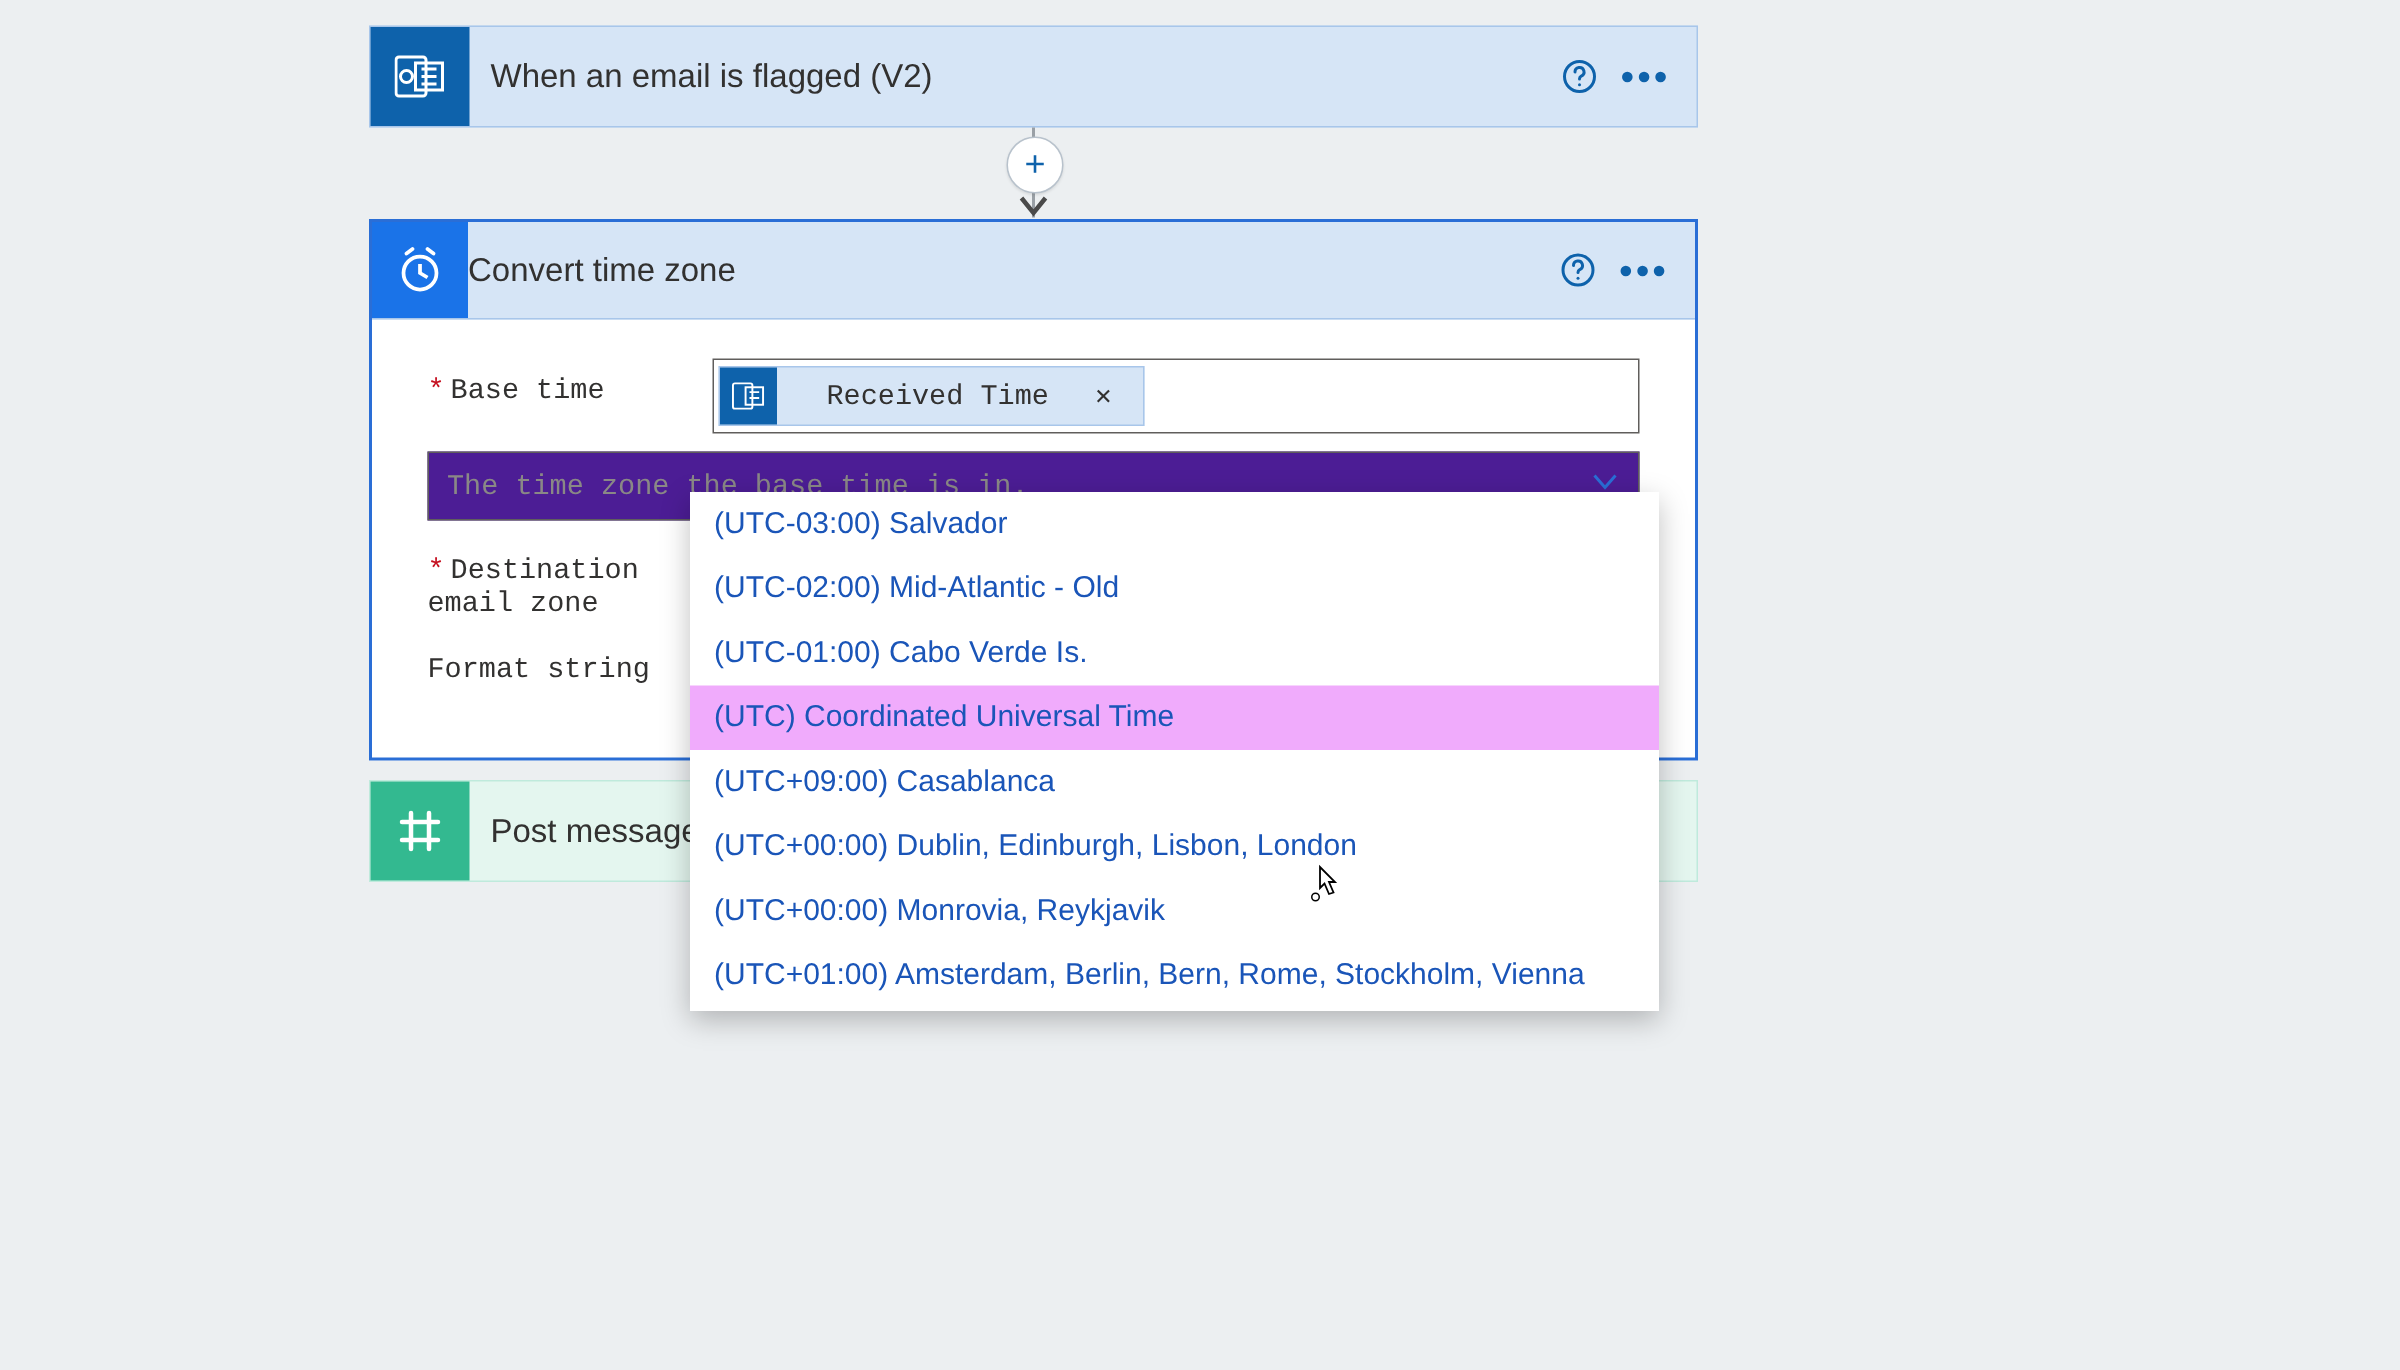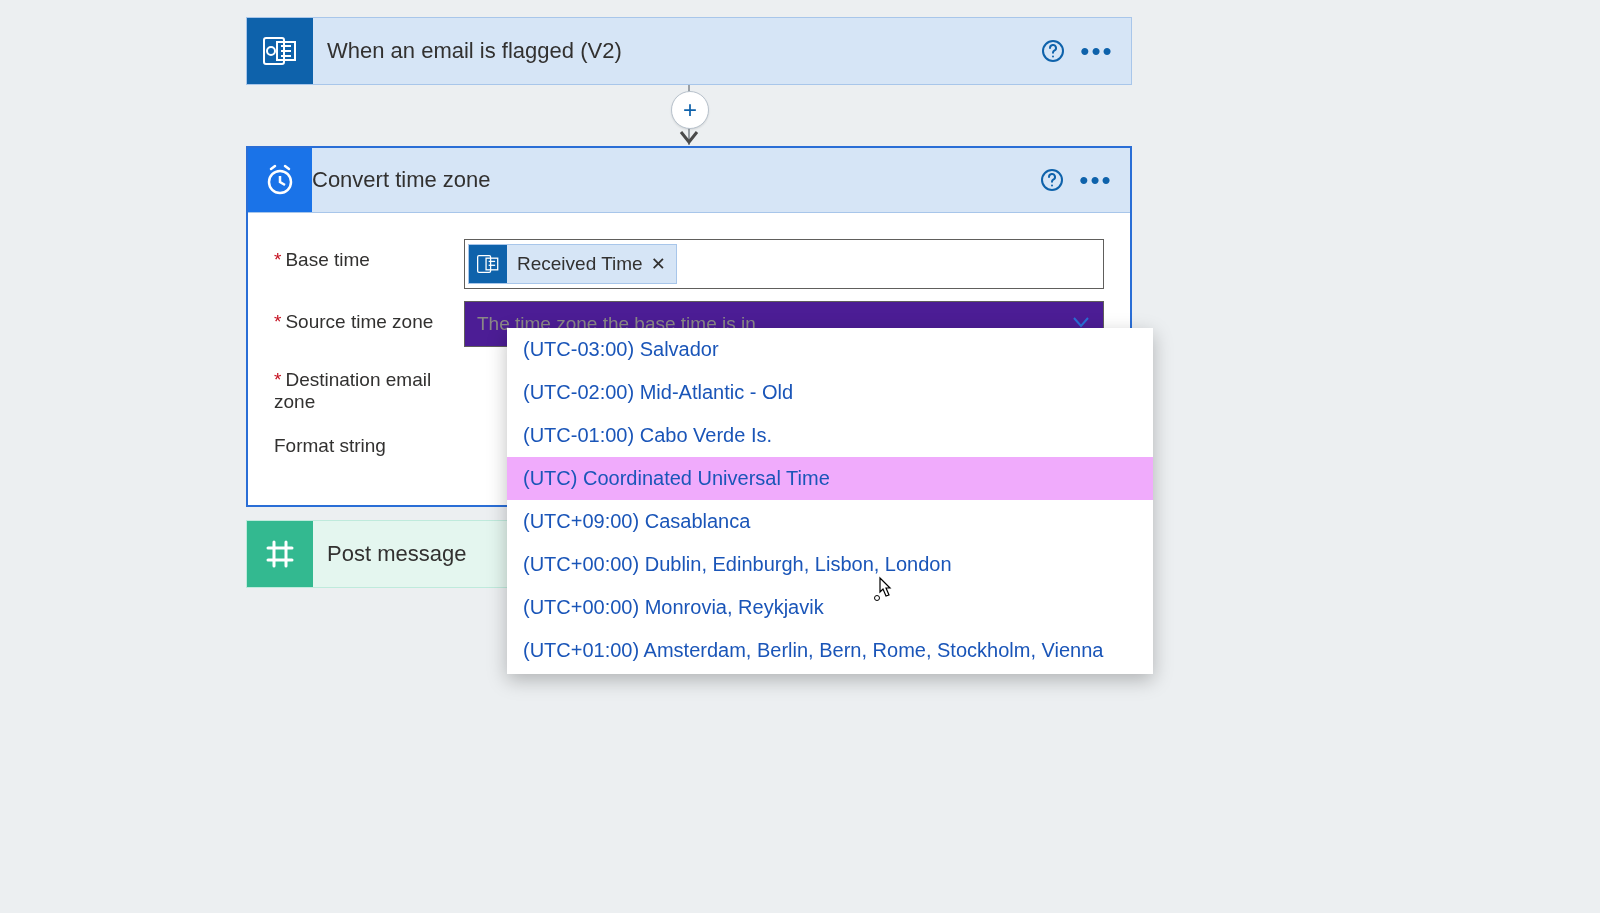--- a/index.html
+++ b/index.html
@@ -117,21 +117,22 @@
     flex:1 1 auto;
     font-size: 22px;
   }
 
   .form {
     padding: 14px 22px 22px 22px;
   }
   .row {
     display:flex;
     align-items: flex-start;
-    margin: 12px 4px;
+    margin: 12px 15px;
+    font-family: Liberation Mono, monospace;
   }
   .label {
     width: 190px;
     padding-top: 10px;
     font-size: 19px;
     color: #323130;
   }
   .req { color: #c50f1f; margin-right: 4px; }
   .field {
     flex: 1 1 auto;
@@ -143,22 +144,23 @@
     align-items:center;
     padding: 2px;
     background:#fff;
   }
   .token {
     display:inline-flex;
     align-items:center;
     background: #d6e5f6;
     border: 1px solid #a8c6ea;
     height: 38px;
-    padding-right: 10px;
+    padding-right: 21px;
     margin: 1px;
+    gap: 23px;
   }
   .token .tok-icon {
     width: 38px;
     height: 38px;
     background:#0e62ab;
     display:flex;
     align-items:center;
     justify-content:center;
     margin-right:10px;
   }
@@ -208,21 +210,20 @@
     position:absolute;
     left: 460px;
     top: 328px;
     width: 646px;
     background:#fff;
     box-shadow: 0 6px 18px rgba(0,0,0,.25);
     z-index: 10;
     padding-bottom: 2px;
     max-height: 445px;
     overflow:hidden;
-    margin-left:47px;
   }
   .dropdown .opt {
     padding: 10px 16px;
     font-size: 20px;
     color: #1a55b8;
     cursor:pointer;
   }
   .dropdown .opt.hover {
     background: #f0abfc;
   }
@@ -306,21 +307,20 @@
                 </svg>
               </span>
               <span class="tok-label">Received Time</span>
               <span class="tok-x">✕</span>
             </span>
           </div>
         </div>
       </div>
 
       <div class="row">
-        <div class="label"><span class="req">*</span><span>Source time zone</span></div>
         <div class="field">
           <div class="combo">
             <span class="placeholder">The time zone the base time is in.</span>
             <span class="chev">
               <svg width="20" height="20" viewBox="0 0 20 20">
                   <path d="M3 6 L10 14 L17 6" fill="none" stroke="#2a6ed6" stroke-width="2"></path>
                 </svg>
             </span>
           </div>
         </div>

